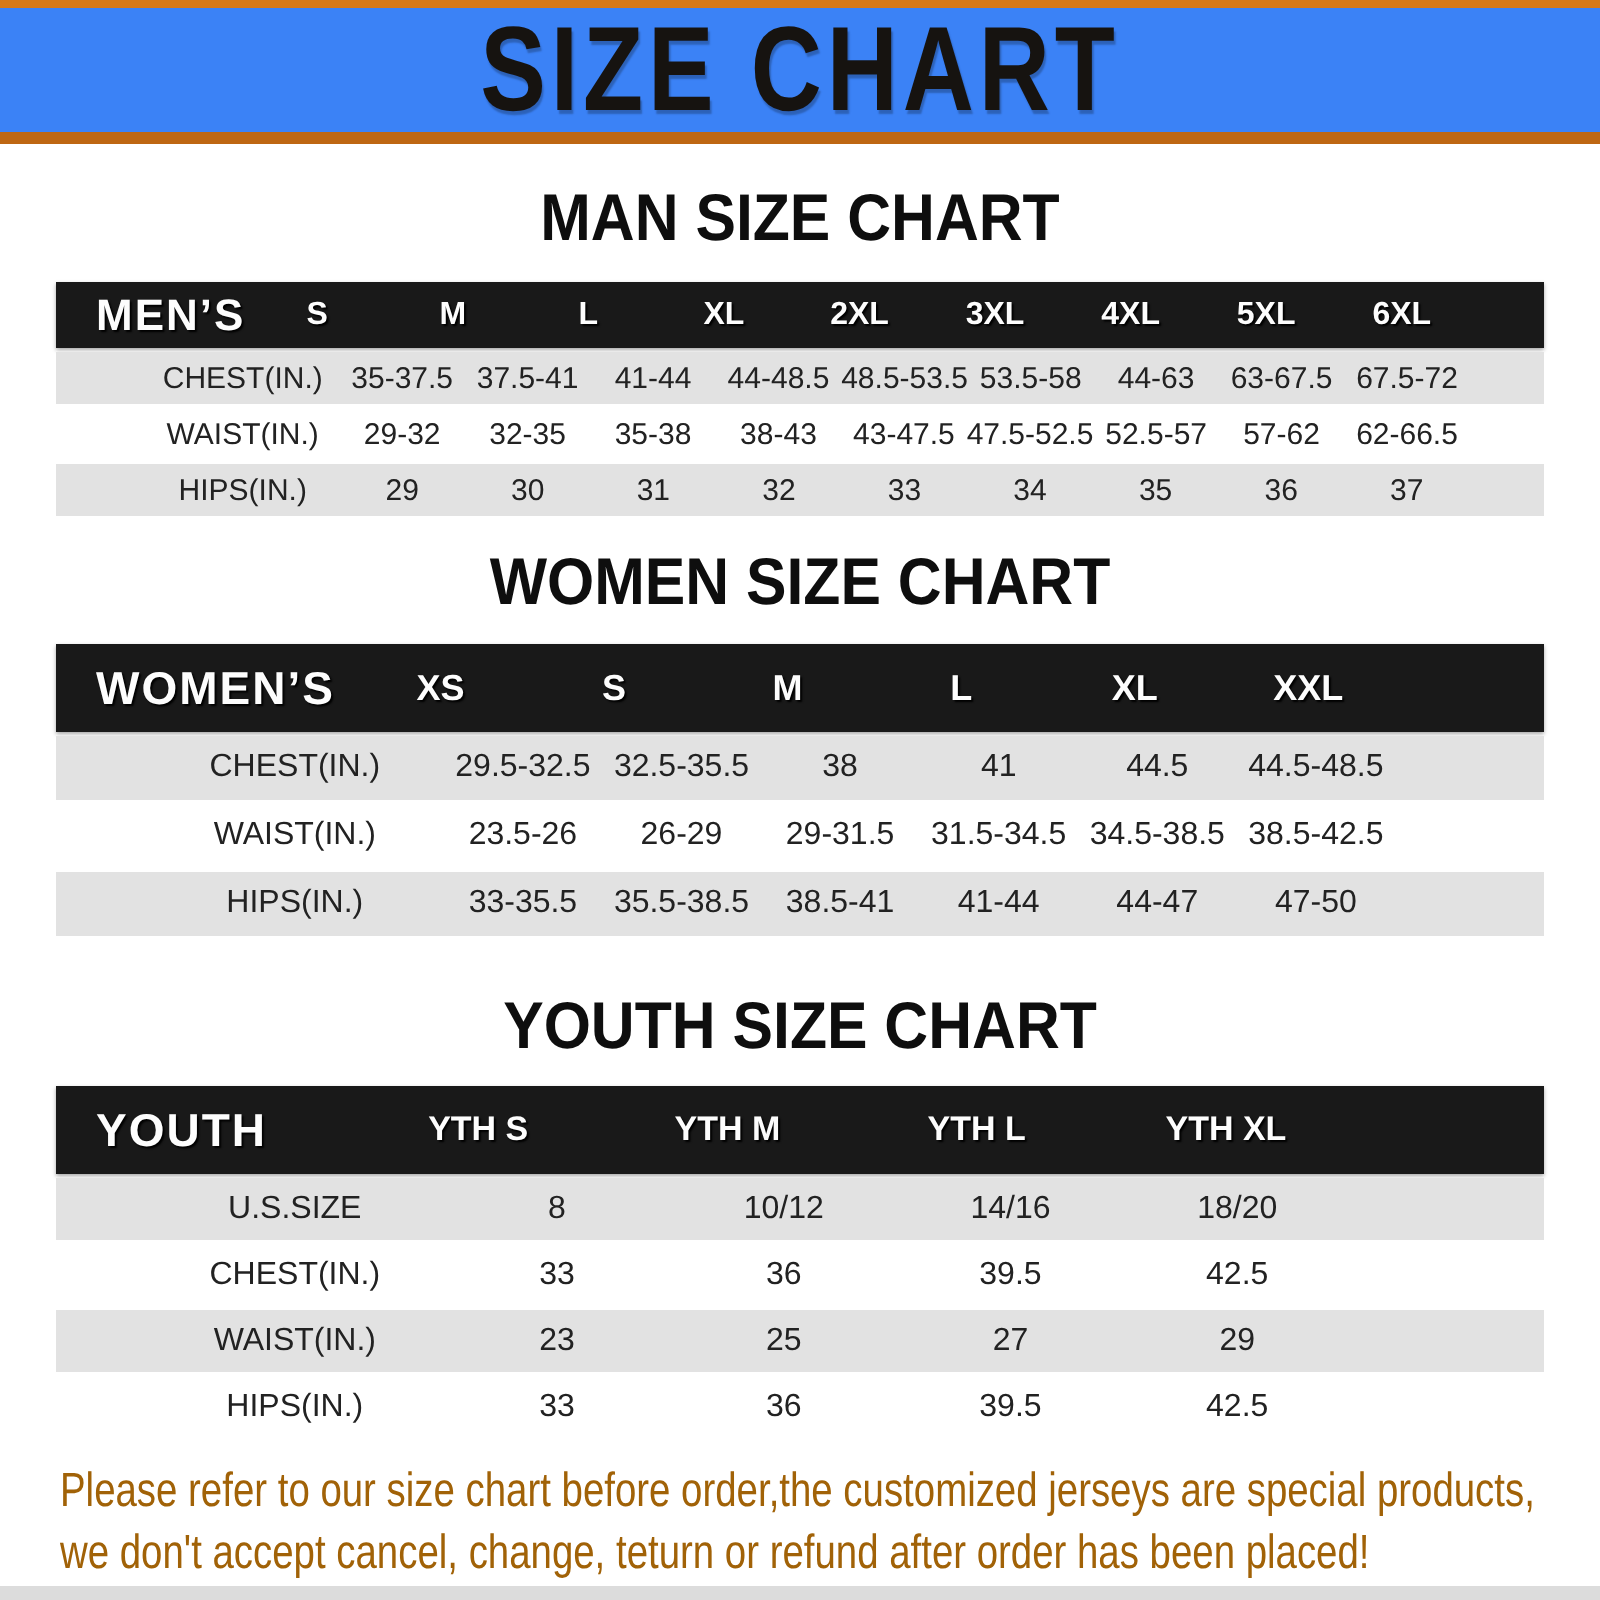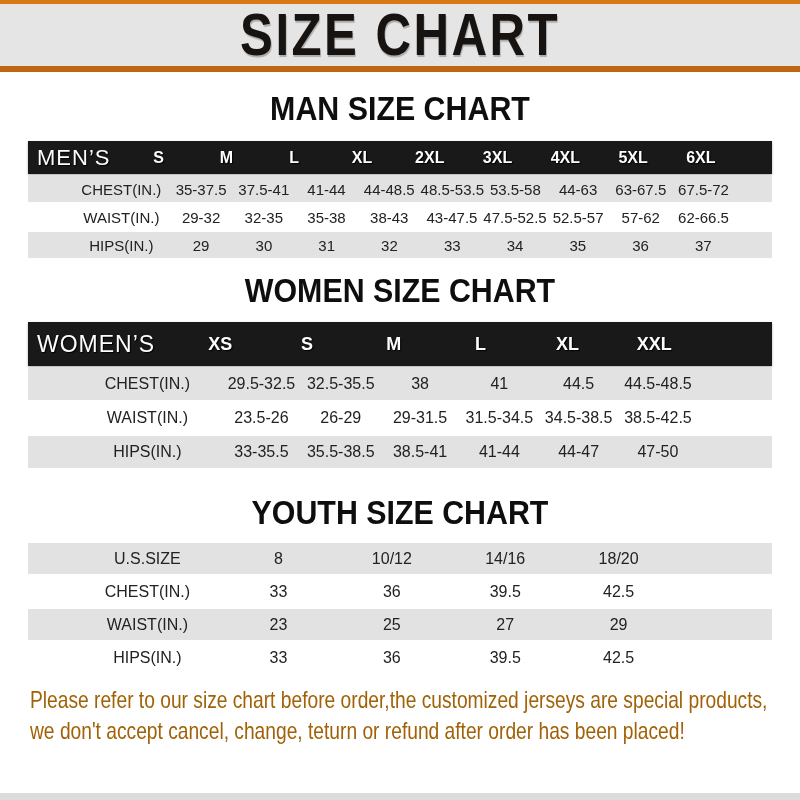--- a/index.html
+++ b/index.html
@@ -5,21 +5,21 @@
   html,body{margin:0;padding:0;}
   body{
     width:800px;height:800px;overflow:hidden;position:relative;
     background:#ffffff;
     font-family:"Liberation Sans", sans-serif;
     -webkit-font-smoothing:antialiased;
   }
   
   .banner{
     height:62px;
-    background:#e5e5e5;
+    background:#3b82f6;
     border-top:4px solid #D87916;
     border-bottom:6px solid #BE6712;
     display:flex;align-items:center;justify-content:center;
   }
   .banner-title{
     font-size:60px;font-weight:700;color:#161310;
     letter-spacing:3px;line-height:1;
     transform:scaleX(0.82);transform-origin:center;
     text-shadow:1px 2px 1px rgba(0,0,0,0.25);
     white-space:nowrap;
@@ -40,21 +40,21 @@
   .women{margin-top:13px;}
   .youth{margin-top:12px;}
   .thead{
     display:flex;align-items:center;
     background:#191919;color:#fdfdfd;
     box-shadow:0 1px 2px rgba(0,0,0,0.35);
   }
   .men .thead{height:33px;}
   .women .thead,.youth .thead{height:44px;}
   .thead .tlabel{
-    font-weight:400;padding-left:9px;letter-spacing:1px;
+    font-weight:700;padding-left:20px;letter-spacing:1px;
     text-shadow:1px 1px 1px #000;
     font-size:23px;white-space:nowrap;
   }
   .men .thead .tlabel{font-size:22px;}
   .thead .tcell{font-weight:700;text-shadow:1px 1px 1px #000;}
   .men .thead .tcell{font-size:16px;}
   .women .thead .tcell{font-size:18px;}
   .youth .thead .tcell{font-size:17px;}
   .trow{
     display:flex;align-items:center;margin-top:2px;
@@ -195,20 +195,28 @@
     <div class="tcell">41-44</div>
     <div class="tcell">44-47</div>
     <div class="tcell">47-50</div>
     <div class="tspacer"></div>
   </div>
 </div>
 
 <div class="heading youth-h">YOUTH SIZE CHART</div>
 
 <div class="size-table youth">
+  <div class="thead">
+    <div class="tlabel">YOUTH</div>
+    <div class="tcell">YTH S</div>
+    <div class="tcell">YTH M</div>
+    <div class="tcell">YTH L</div>
+    <div class="tcell">YTH XL</div>
+    <div class="tspacer"></div>
+  </div>
   <div class="trow gray">
     <div class="tlabel">U.S.SIZE</div>
     <div class="tcell">8</div>
     <div class="tcell">10/12</div>
     <div class="tcell">14/16</div>
     <div class="tcell">18/20</div>
     <div class="tspacer"></div>
   </div>
   <div class="trow">
     <div class="tlabel">CHEST(IN.)</div>

